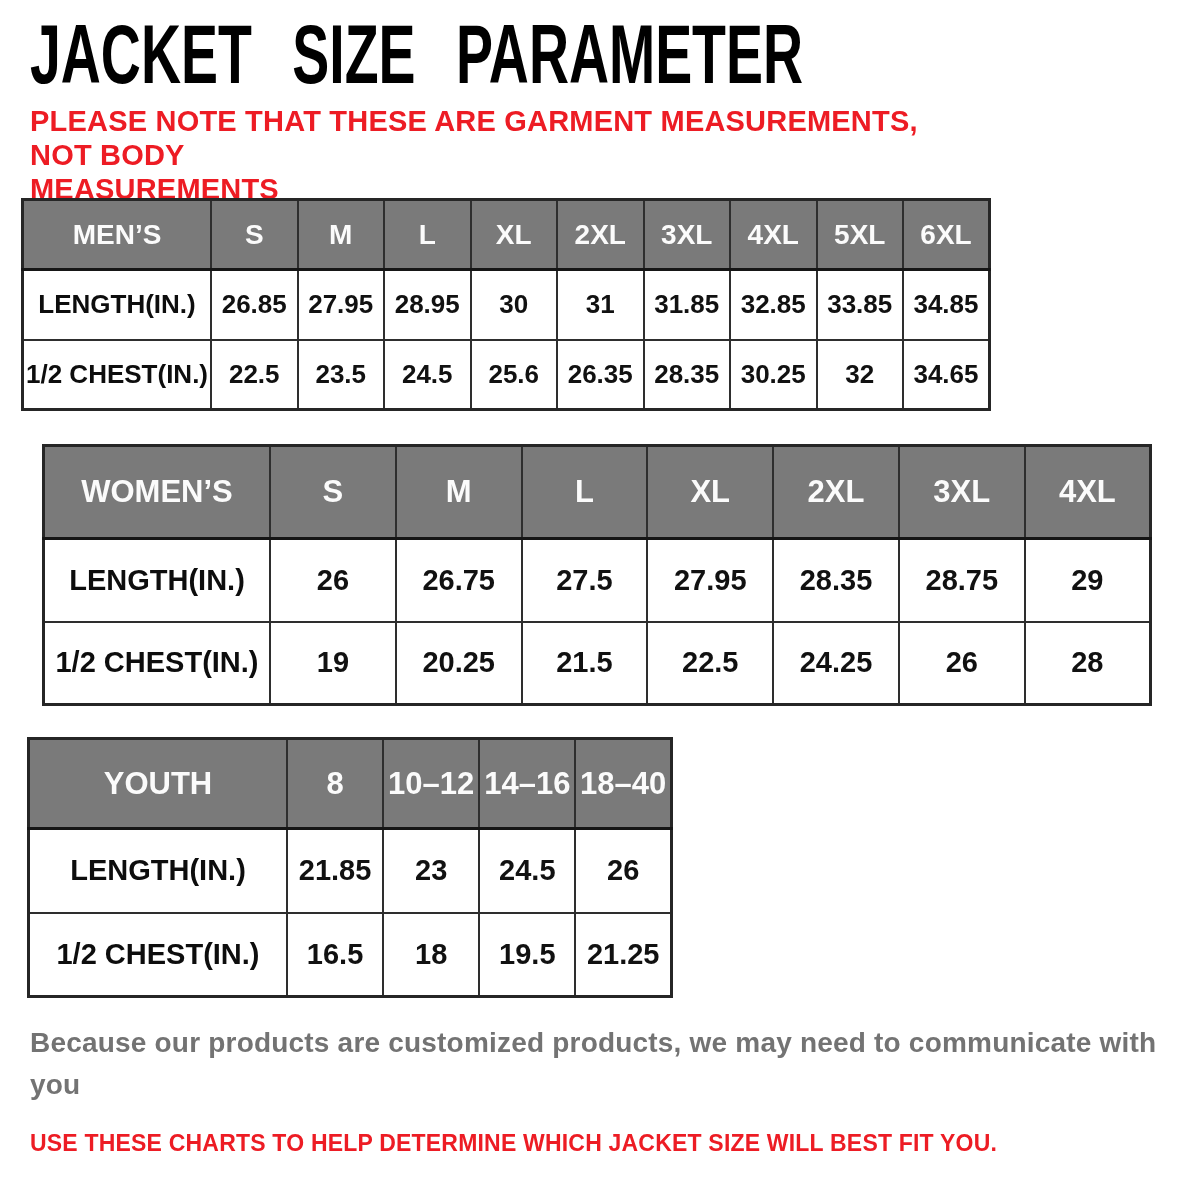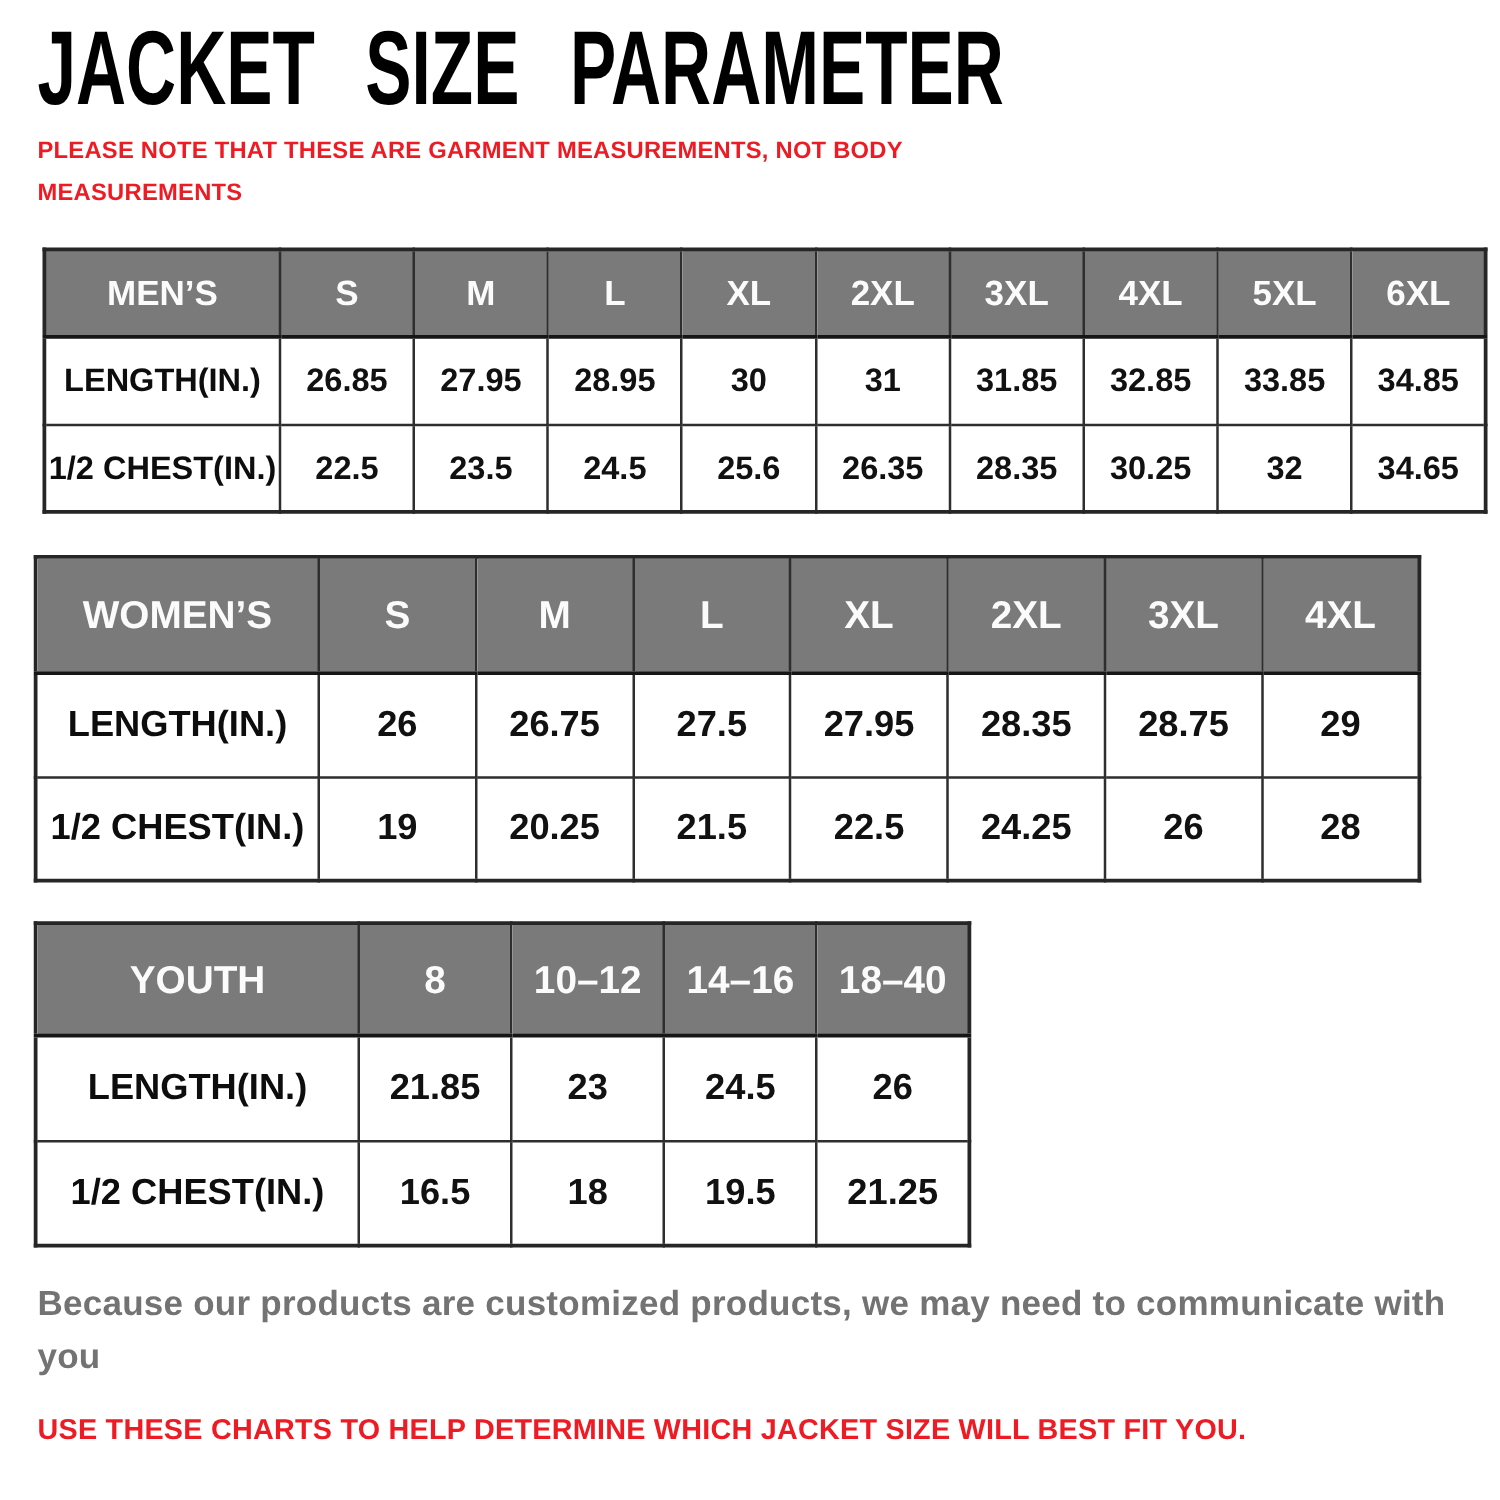--- a/index.html
+++ b/index.html
@@ -29,21 +29,21 @@
     word-spacing: 38px;
     transform: scaleX(0.66);
     transform-origin: 0 0;
   }
   .note {
     position: absolute;
     left: 30px;
     top: 104px;
     margin: 0;
     width: 940px;
-    font-size: 19px;
+    font-size: 29px;
     line-height: 34px;
     font-weight: bold;
     color: #ed1c24;
     letter-spacing: 0.2px;
   }
   table.size-table {
     position: absolute;
     border-collapse: collapse;
     table-layout: fixed;
     background: #ffffff;
@@ -64,35 +64,35 @@
   }
   table.size-table tbody td {
     color: #111111;
     font-weight: bold;
   }
   table.size-table tbody td.row-label {
     font-weight: bold;
     color: #0d0d0d;
   }
   
-  .tbl-mens { left: 34px; top: 198px; width: 1156px; }
+  .tbl-mens { left: 21px; top: 198px; width: 970px; }
   .tbl-mens thead tr { height: 70px; }
   .tbl-mens tbody tr { height: 70px; }
   .tbl-mens th { font-size: 28px; }
   .tbl-mens td { font-size: 26px; }
   .tbl-mens .col-label { width: 186px; }
   
-  .tbl-womens { left: 27px; top: 444px; width: 1110px; }
+  .tbl-womens { left: 42px; top: 444px; width: 1110px; }
   .tbl-womens thead tr { height: 93px; }
   .tbl-womens tbody tr { height: 83px; }
   .tbl-womens th { font-size: 31px; }
   .tbl-womens td { font-size: 29px; }
   .tbl-womens .col-label { width: 224px; }
   
-  .tbl-youth { left: 27px; top: 737px; width: 750px; }
+  .tbl-youth { left: 27px; top: 737px; width: 646px; }
   .tbl-youth thead tr { height: 90px; }
   .tbl-youth tbody tr { height: 84px; }
   .tbl-youth th { font-size: 31px; }
   .tbl-youth td { font-size: 29px; }
   .tbl-youth .col-label { width: 256px; }
 
   .footer-para {
     position: absolute;
     left: 30px;
     top: 1022px;

